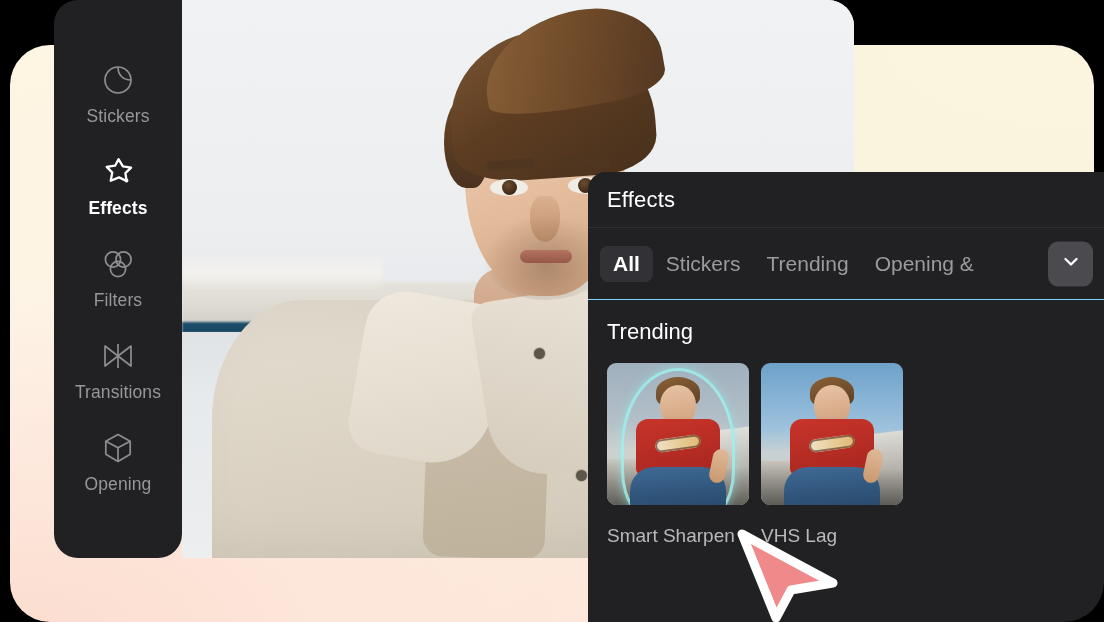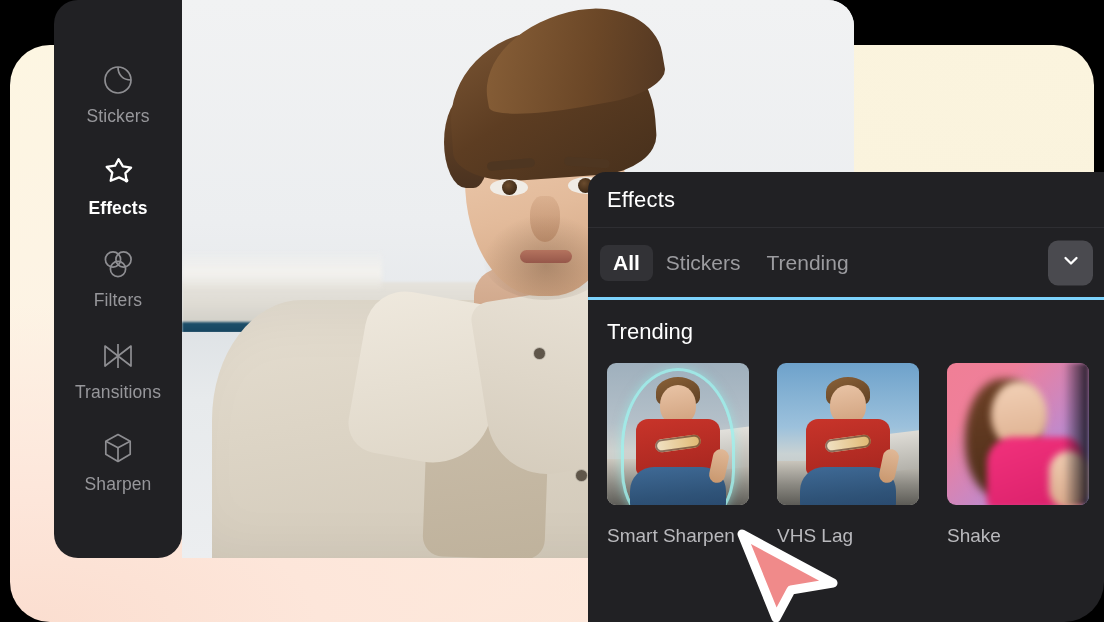--- a/index.html
+++ b/index.html
@@ -212,21 +212,21 @@
     display: flex; align-items: center;
     padding: 0 0 0 19px;
     border-bottom: 1px solid #2e2e32;
   }
   #panel-title { color: #fff; font-size: 22px; letter-spacing: .2px; }
 
   #tabs-row {
     height: 72px;
     display: flex; align-items: center;
     padding: 0 0 0 12px;
-    border-bottom: 3px solid #7dd3fc;
+    border-bottom: 1px solid #7dd3fc;
     position: relative;
     overflow: hidden;
   }
   .tab {
     font-size: 21px;
     color: #9b9b9f;
     padding: 6px 13px;
     border-radius: 8px;
     white-space: nowrap;
     cursor: pointer;
@@ -243,21 +243,21 @@
   }
 
   #section-title {
     color: #ffffff;
     font-size: 22px;
     padding: 19px 0 0 19px;
   }
 
   #thumb-grid {
     display: flex;
-    gap: 28px;
+    gap: 12px;
     padding: 18px 0 0 19px;
   }
   .thumb-cell { width: 142px; flex: 0 0 142px; }
   .thumb {
     width: 142px; height: 142px;
     border-radius: 9px;
     overflow: hidden;
     position: relative;
     cursor: pointer;
   }
@@ -409,34 +409,35 @@
     </div>
 
     <div class="tool inactive">
       <span class="ic">
         <svg viewBox="0 0 34 34" fill="none" stroke="currentColor" stroke-width="1.7" stroke-linejoin="round">
           <path d="M17 3.6l12.2 6.6v13L17 30.4 4.8 23.2v-13z"></path>
           <path d="M4.8 10.2L17 16.8l12.2-6.6"></path>
           <path d="M17 16.8v13.6"></path>
         </svg>
       </span>
-      <span class="lb">Sharpen</span>
+      <span class="lb">Opening</span>
     </div>
   </div>
 
   <div id="effects-panel">
 
     <div id="panel-header">
       <span id="panel-title">Effects</span>
     </div>
 
     <div id="tabs-row">
       <div class="tab active">All</div>
       <div class="tab">Stickers</div>
       <div class="tab">Trending</div>
+      <div class="tab">Opening &amp;</div>
       <div id="dropdown-btn">
         <span>
           <svg width="22" height="22" viewBox="0 0 22 22" fill="none" stroke="#ffffff" stroke-width="2.3" stroke-linecap="round" stroke-linejoin="round">
             <path d="M5.5 8.5L11 14l5.5-5.5"></path>
           </svg>
         </span>
       </div>
     </div>
 
     <div id="section-title">Trending</div>
@@ -467,31 +468,20 @@
           <div class="sk-hair"></div>
           <div class="sk-head"></div>
           <div class="sk-shirt"></div>
           <div class="sk-logo"></div>
           <div class="sk-jeans"></div>
           <div class="sk-arm"></div>
         </div>
         <div class="thumb-label">VHS Lag</div>
       </div>
 
-      <div class="thumb-cell">
-        <div class="thumb">
-          <div id="t3-bg"></div>
-          <div id="t3-hair"></div>
-          <div id="t3-face"></div>
-          <div id="t3-top"></div>
-          <div id="t3-arm"></div>
-          <div id="t3-dark"></div>
-        </div>
-        <div class="thumb-label">Shake</div>
-      </div>
 
     </div>
   </div>
 
   <div id="cursor">
     <svg width="108" height="96" viewBox="0 0 108 96" fill="none">
       <path d="M7 6 L98 55 L56 62 L41 90 Z" fill="#f08a8a" stroke="#ffffff" stroke-width="9" stroke-linejoin="round" stroke-linecap="round"></path>
     </svg>
   </div>
 

